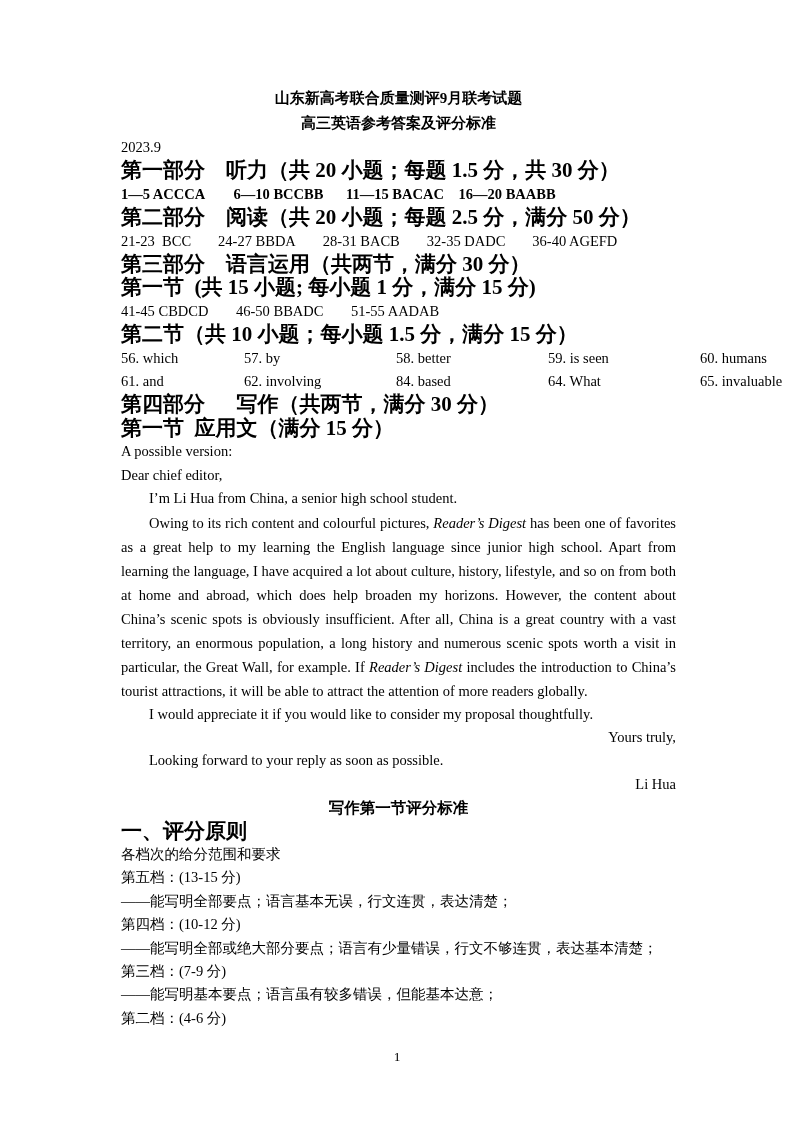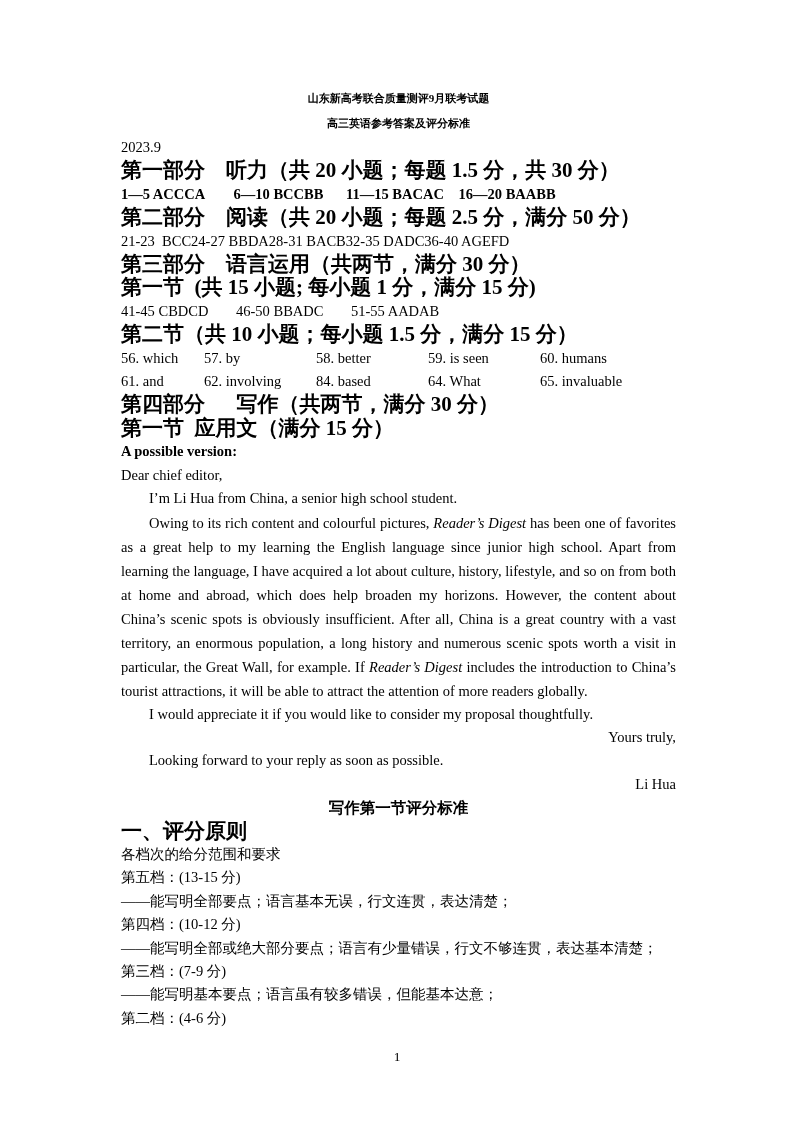--- a/index.html
+++ b/index.html
@@ -9,41 +9,41 @@
     height: 1123px;
     margin: 0 auto;
     background: #ffffff;
     color: #000000;
     font-family: "Liberation Serif", "DejaVu Serif", serif;
     font-size: 14.5px;
     position: relative;
     padding: 86px 118px 0 121px;
   }
   .line { line-height: 23.4px; white-space: pre-wrap; }
-  .title { text-align: center; font-weight: bold; font-size: 11px; line-height: 25px; white-space: pre-wrap; }
+  .title { text-align: center; font-weight: bold; font-size: 15px; line-height: 25px; white-space: pre-wrap; }
   .date-line { line-height: 23.4px; }
   .heading { font-weight: bold; font-size: 21px; }
   .answer-row { display: flex; line-height: 23.4px; }
   .answer-row .ans { white-space: pre; }
   .row-4col .ans { width: 112.5px; font-weight: bold; }
   .row-4col .ans:last-child { width: auto; }
-  .row-5col { }
+  .row-5col { column-gap: 27px; }
   .row-3col .ans { width: 115px; }
   .row-3col .ans:last-child { width: auto; }
-  .word-grid { display: grid; grid-template-columns: 83px 112px 112px 112px 1fr; line-height: 23.4px; }
+  .word-grid { display: grid; grid-template-columns: 83px 112px 112px 112px 1fr; line-height: 23.4px; gap: 40px; }
   .word-grid .cell { white-space: pre; }
   .para {
     text-align: justify;
     text-indent: 28px;
     line-height: 24px;
     white-space: normal;
   }
   .indent { text-indent: 28px; }
   .right { text-align: right; }
-  .bold { font-weight: bold; }
+  .bold { font-weight: normal; }
   .italic { font-style: italic; }
   .rubric-title { text-align: center; font-weight: bold; font-size: 15.5px; line-height: 23.4px; }
   .page-number {
     position: absolute;
     bottom: 58px;
     left: 0;
     width: 100%;
     text-align: center;
     font-size: 13.5px;
   }

